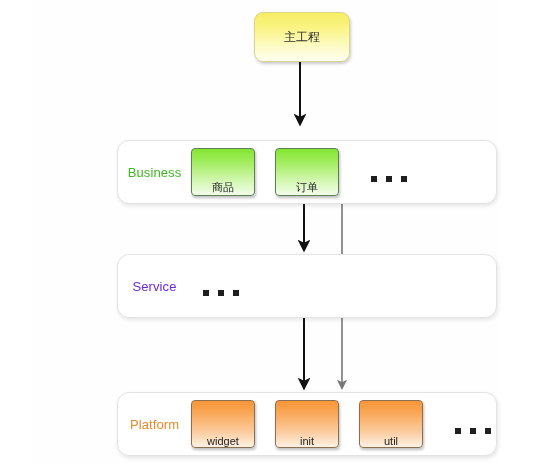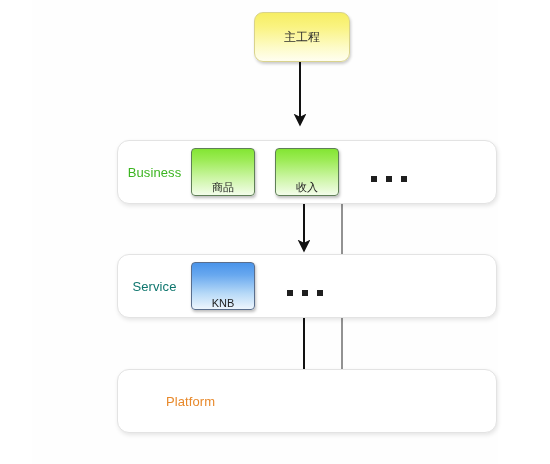--- a/index.html
+++ b/index.html
@@ -59,31 +59,31 @@
     box-sizing: border-box;
     border: 1px solid #e3e3e3;
     border-radius: 12px;
     background: #ffffff;
     box-shadow: 1px 2px 4px rgba(0,0,0,0.10);
     display: flex;
     align-items: center;
   }
   #panel-business { top: 140px; }
   #panel-service  { top: 254px; }
-  #panel-platform { top: 369px; padding-left: 36px; }
+  #panel-platform { top: 392px; }
 
   .layer-label {
     width: 73px;
     text-align: center;
     font-size: 13px;
     flex: 0 0 auto;
     letter-spacing: 0.1px;
   }
   .label-business { color: #3cb521; }
-  .label-service  { color: #0f766e; }
+  .label-service  { color: #6d28d9; }
   .label-platform { color: #e8892b; }
 
   .modules {
     display: flex;
     align-items: center;
     flex: 1 1 auto;
     gap: 20px;
   }
 
   .module-box {
@@ -155,41 +155,54 @@
     <span>主工程</span>
   </div>
 
   <div class="layer-panel" id="panel-business">
     <div class="layer-label label-business">Business</div>
     <div class="modules">
       <div class="module-box box-green">
         <span>商品</span>
       </div>
       <div class="module-box box-green">
-        <span>收入</span>
+        <span>订单</span>
       </div>
       <div class="ellipsis">
         <span></span>
         <span></span>
         <span></span>
       </div>
     </div>
   </div>
 
   <div class="layer-panel" id="panel-service">
     <div class="layer-label label-service">Service</div>
     <div class="modules">
-      <div class="module-box box-blue">
-        <span>KNB</span>
-      </div>
       <div class="ellipsis">
         <span></span>
         <span></span>
         <span></span>
       </div>
     </div>
   </div>
 
   <div class="layer-panel" id="panel-platform">
     <div class="layer-label label-platform">Platform</div>
+    <div class="modules">
+      <div class="module-box box-orange">
+        <span>widget</span>
+      </div>
+      <div class="module-box box-orange">
+        <span>init</span>
+      </div>
+      <div class="module-box box-orange">
+        <span>util</span>
+      </div>
+      <div class="ellipsis">
+        <span></span>
+        <span></span>
+        <span></span>
+      </div>
+    </div>
   </div>
 
 </div>
 
 </body></html>

